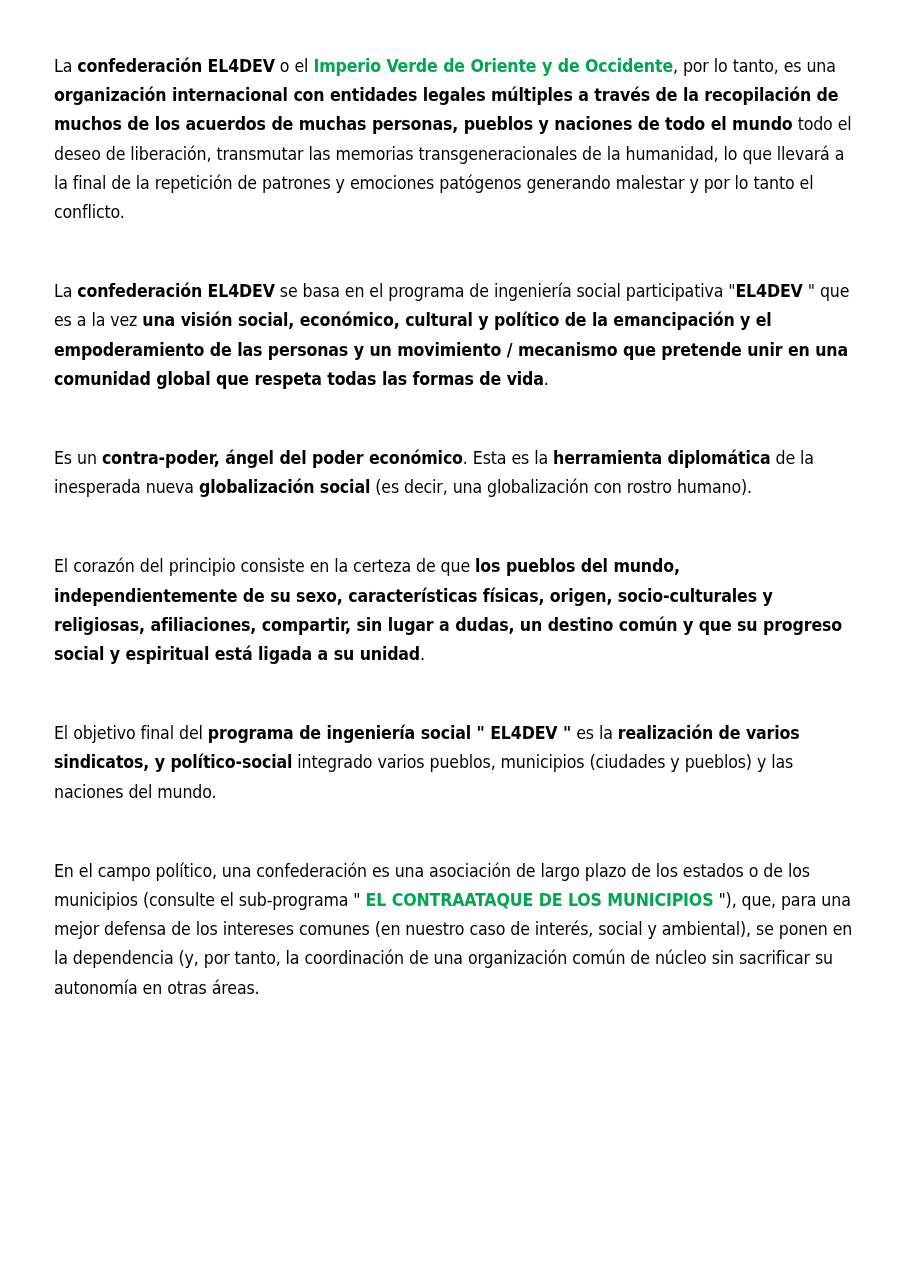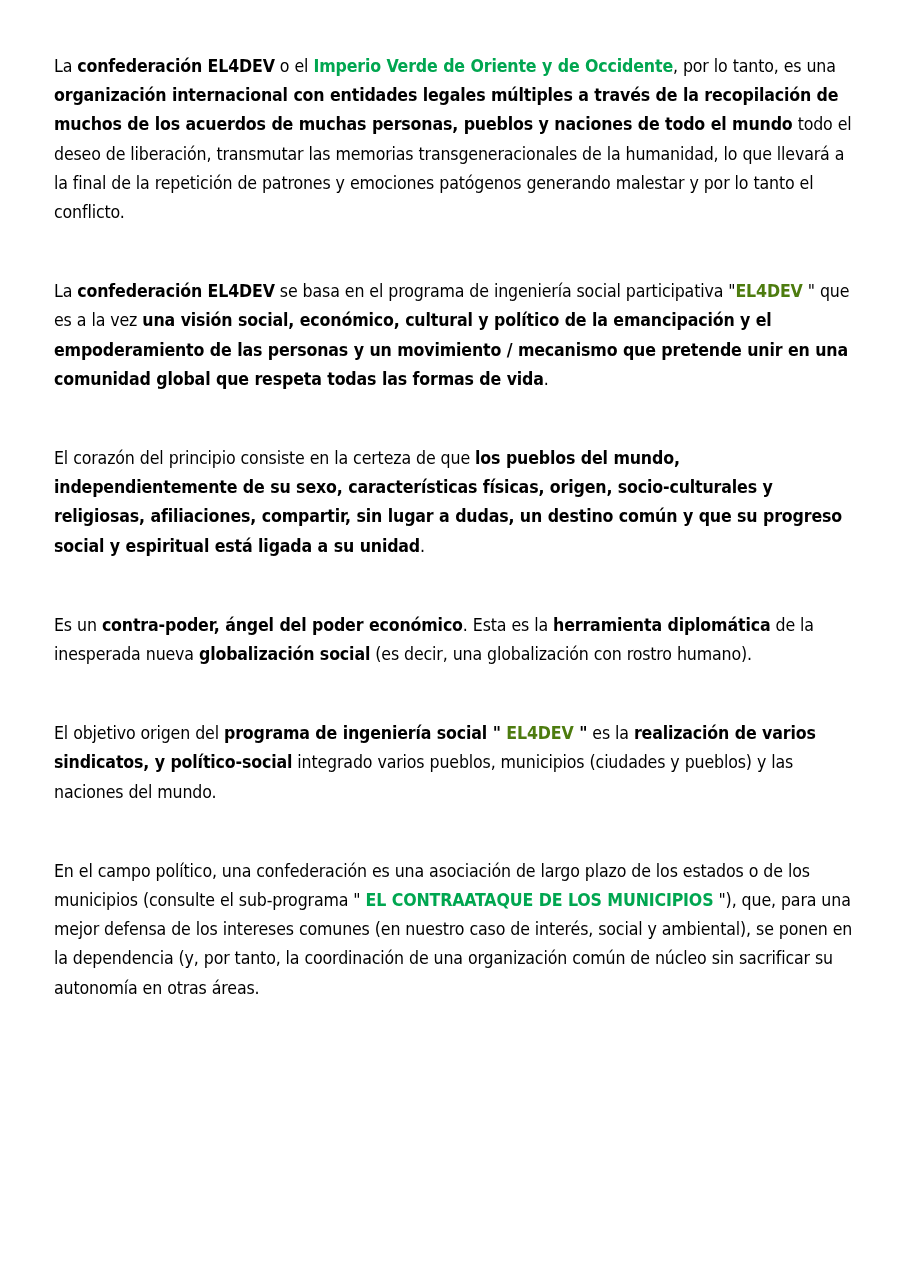--- a/index.html
+++ b/index.html
@@ -34,31 +34,31 @@
     font-size: 17.6px;
     line-height: 29.2px;
     letter-spacing: -0.15px;
     word-spacing: 0.2px;
     text-align: left;
     color: #000000;
   }
   .para:last-child { margin-bottom: 0; }
   .b { font-weight: bold; }
   .green { color: #00a650; }
-  .red { color: #4d7c0f; }
+  .red { color: #000000; }
   .u { text-underline-offset: 2px; }
   .rich > span { white-space: pre-wrap; }
 </style>
 </head>
 <body>
 
 <div id="page">
   <div id="doc-body">
 
     <p class="para rich"><span>La </span><span class="b">confederación EL4DEV</span><span> o el </span><span class="b green">Imperio Verde de Oriente y de Occidente</span><span>, por lo tanto, es una </span><span class="b">organización internacional con entidades legales múltiples a través de la recopilación de muchos de los acuerdos de muchas personas, pueblos y naciones de todo el mundo</span><span> todo el deseo de liberación, transmutar las memorias transgeneracionales de la humanidad, lo que llevará a la final de la repetición de patrones y emociones patógenos generando malestar y por lo tanto el conflicto.</span></p>
     <p class="para rich"><span>La </span><span class="b">confederación EL4DEV</span><span> se basa en el programa de ingeniería social participativa "</span><span class="b red">EL4DEV</span><span> " que es a la vez </span><span class="b">una visión social, económico, cultural y político de la emancipación y el empoderamiento de las personas y un movimiento / mecanismo que pretende unir en una comunidad global que respeta todas las formas de vida</span><span>.</span></p>
+    <p class="para rich"><span>Es un </span><span class="b">contra-poder, ángel del poder económico</span><span>. Esta es la </span><span class="b">herramienta diplomática</span><span> de la inesperada nueva </span><span class="b">globalización social</span><span> (es decir, una globalización con rostro humano).</span></p>
     <p class="para rich"><span>El corazón del principio consiste en la certeza de que </span><span class="b">los pueblos del mundo, independientemente de su sexo, características físicas, origen, socio-culturales y religiosas, afiliaciones, compartir, sin lugar a dudas, un destino común y que su progreso social y espiritual está ligada a su unidad</span><span>.</span></p>
-    <p class="para rich"><span>Es un </span><span class="b">contra-poder, ángel del poder económico</span><span>. Esta es la </span><span class="b">herramienta diplomática</span><span> de la inesperada nueva </span><span class="b">globalización social</span><span> (es decir, una globalización con rostro humano).</span></p>
-    <p class="para rich"><span>El objetivo origen del </span><span class="b">programa de ingeniería social " </span><span class="b red">EL4DEV</span><span class="b"> "</span><span> es la </span><span class="b">realización de varios sindicatos, y político-social</span><span> integrado varios pueblos, municipios (ciudades y pueblos) y las naciones del mundo.</span></p>
+    <p class="para rich"><span>El objetivo final del </span><span class="b">programa de ingeniería social " </span><span class="b red">EL4DEV</span><span class="b"> "</span><span> es la </span><span class="b">realización de varios sindicatos, y político-social</span><span> integrado varios pueblos, municipios (ciudades y pueblos) y las naciones del mundo.</span></p>
     <p class="para rich"><span>En el campo político, una </span><span class="u">confederación</span><span> es una asociación de largo plazo de los estados o de los municipios (consulte el sub-programa " </span><span class="b green">EL CONTRAATAQUE DE LOS MUNICIPIOS</span><span> "), que, para una mejor defensa de los intereses comunes (en nuestro caso de interés, social y ambiental), se ponen en la dependencia (y, por tanto, la coordinación de una organización común de núcleo sin sacrificar su autonomía en otras áreas.</span></p>
 
   </div>
 </div>
 
 </body></html>

